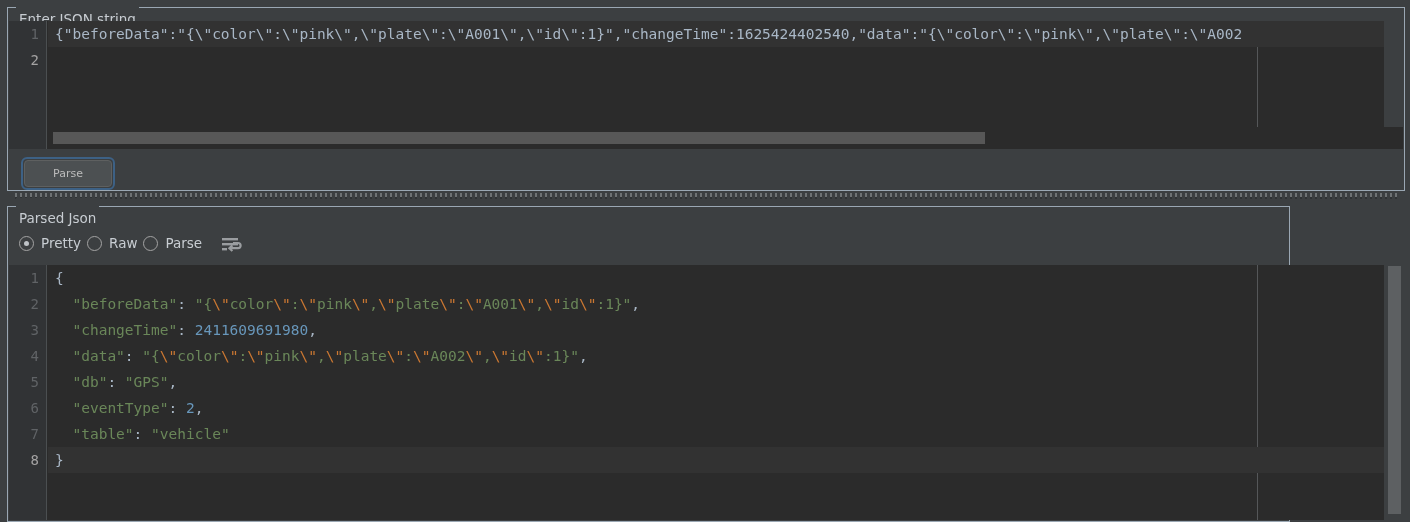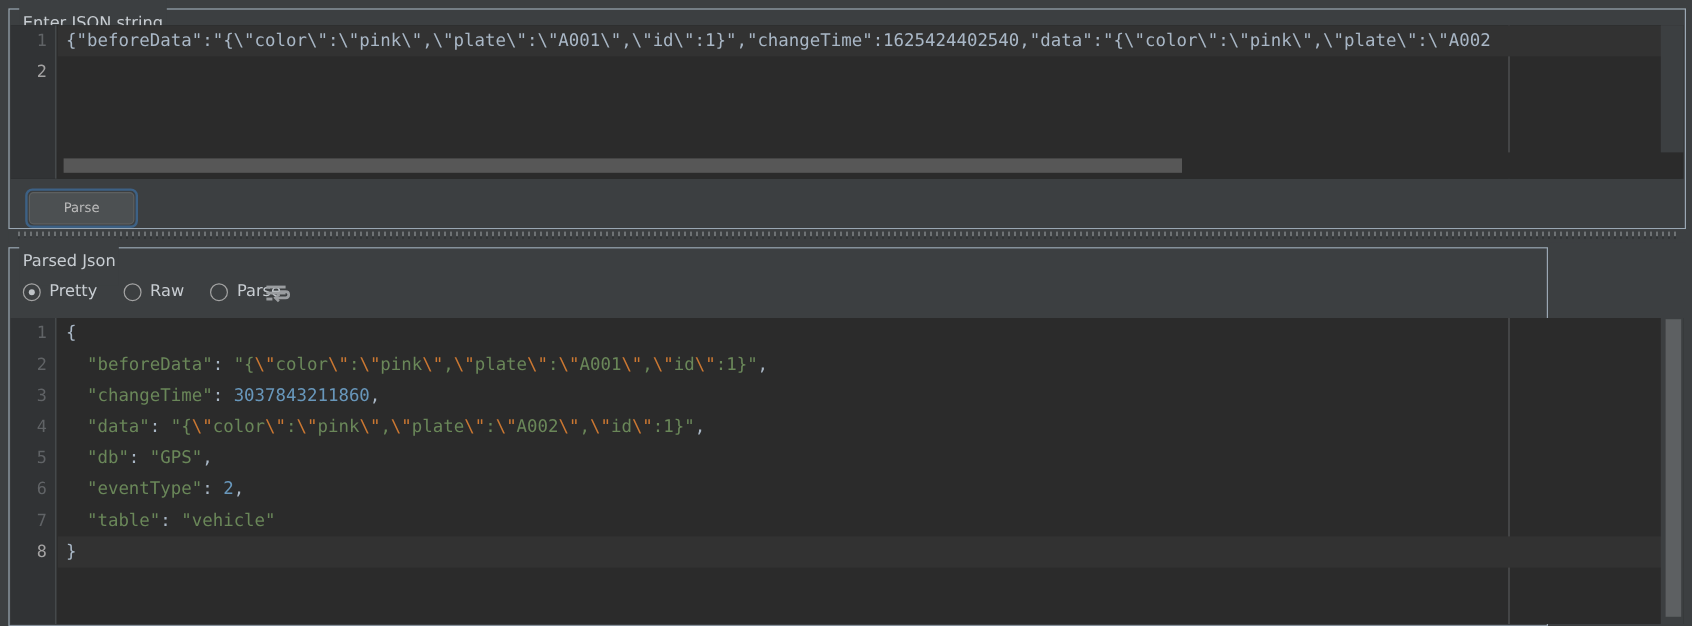--- a/index.html
+++ b/index.html
@@ -144,21 +144,20 @@
     box-sizing: border-box;
     border: 2px solid #3d6185;
     border-radius: 6px;
   }
 
   
   .radio-row {
     position: absolute;
     display: flex;
     align-items: center;
-    gap: 16px;
   }
   .radio {
     display: flex;
     align-items: center;
     margin-right: 0px;
     cursor: default;
   }
   .rdot {
     width: 15px;
     height: 15px;
@@ -303,21 +302,21 @@
         <div class="ln" style="top:130px;">6</div>
         <div class="ln" style="top:156px;">7</div>
         <div class="ln cur" style="top:182px;">8</div>
       </div>
 
       <div class="code">
         <div class="margin-guide" style="left:1209px;"></div>
 
         <div class="cline" style="top:0px;"><span class="p">{</span></div>
         <div class="cline" style="top:26px;"><span class="p">  </span><span class="k">"beforeData"</span><span class="p">:</span><span class="p"> </span><span class="s">"{</span><span class="esc">\"</span><span class="s">color</span><span class="esc">\"</span><span class="s">:</span><span class="esc">\"</span><span class="s">pink</span><span class="esc">\"</span><span class="s">,</span><span class="esc">\"</span><span class="s">plate</span><span class="esc">\"</span><span class="s">:</span><span class="esc">\"</span><span class="s">A001</span><span class="esc">\"</span><span class="s">,</span><span class="esc">\"</span><span class="s">id</span><span class="esc">\"</span><span class="s">:1}"</span><span class="p">,</span></div>
-        <div class="cline" style="top:52px;"><span class="p">  </span><span class="k">"changeTime"</span><span class="p">: </span><span class="n">3037843211860</span><span class="p">,</span></div>
+        <div class="cline" style="top:52px;"><span class="p">  </span><span class="k">"changeTime"</span><span class="p">: </span><span class="n">2411609691980</span><span class="p">,</span></div>
         <div class="cline" style="top:78px;"><span class="p">  </span><span class="k">"data"</span><span class="p">: </span><span class="s">"{</span><span class="esc">\"</span><span class="s">color</span><span class="esc">\"</span><span class="s">:</span><span class="esc">\"</span><span class="s">pink</span><span class="esc">\"</span><span class="s">,</span><span class="esc">\"</span><span class="s">plate</span><span class="esc">\"</span><span class="s">:</span><span class="esc">\"</span><span class="s">A002</span><span class="esc">\"</span><span class="s">,</span><span class="esc">\"</span><span class="s">id</span><span class="esc">\"</span><span class="s">:1}"</span><span class="p">,</span></div>
         <div class="cline" style="top:104px;"><span class="p">  </span><span class="k">"db"</span><span class="p">: </span><span class="s">"GPS"</span><span class="p">,</span></div>
         <div class="cline" style="top:130px;"><span class="p">  </span><span class="k">"eventType"</span><span class="p">: </span><span class="n">2</span><span class="p">,</span></div>
         <div class="cline" style="top:156px;"><span class="p">  </span><span class="k">"table"</span><span class="p">: </span><span class="s">"vehicle"</span></div>
         <div class="cline hl" style="top:182px;"><span class="p">}</span></div>
       </div>
     </div>
 
     <div class="vscroll-track" style="left:1377px; top:59px; width:19px; height:255px;">
       <div class="vscroll-thumb" style="left:4px; top:1px; width:13px; height:248px; background:#5d6062;"></div>

